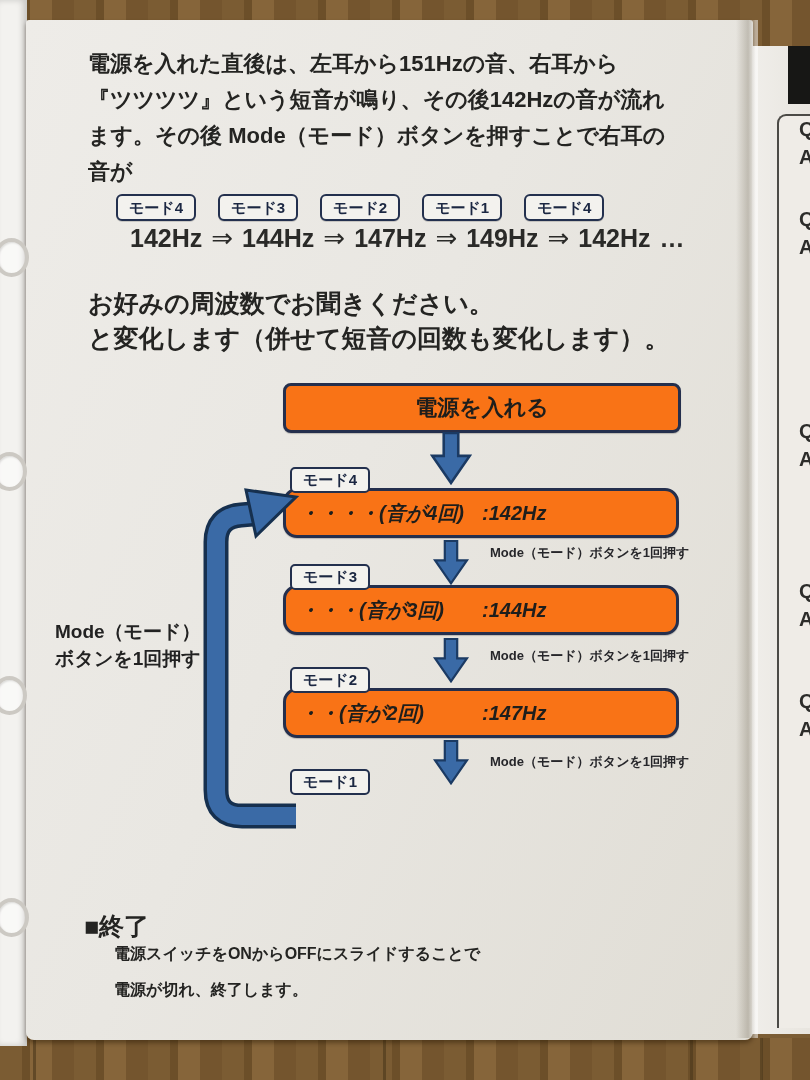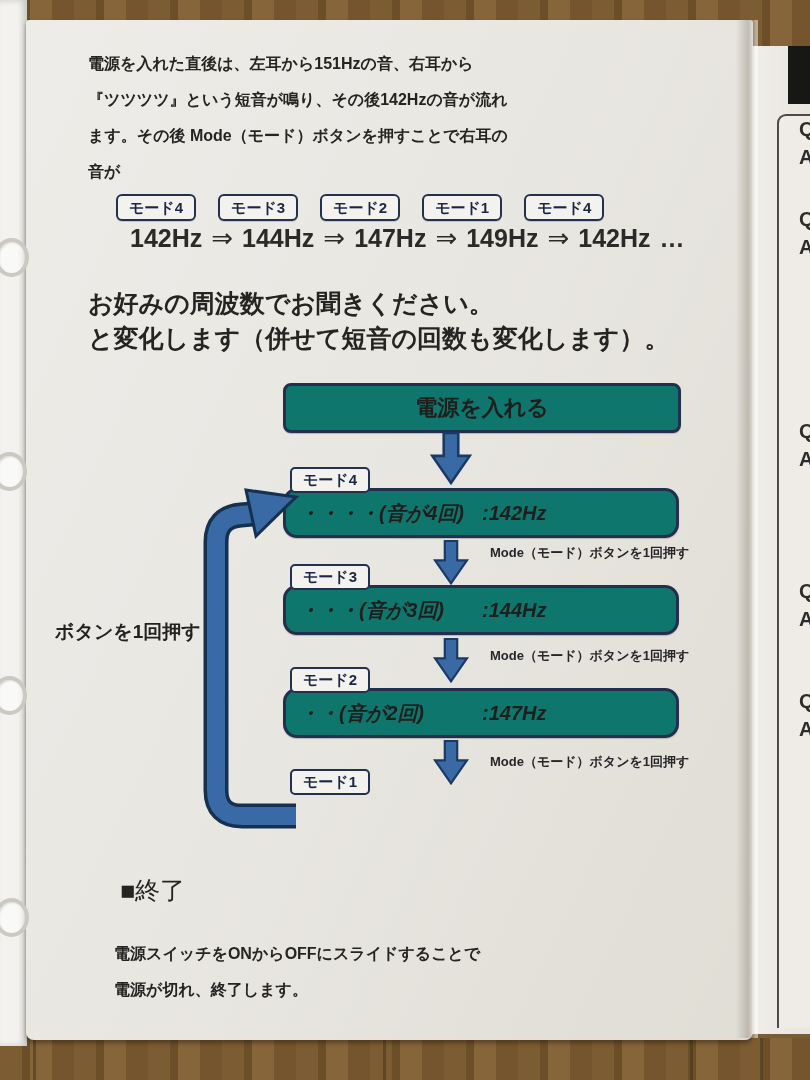--- a/index.html
+++ b/index.html
@@ -32,47 +32,47 @@
   .black-bar{position:absolute;left:788px;top:46px;width:22px;height:58px;background:#171715;}
   .qa-box{position:absolute;left:777px;top:114px;width:33px;height:912px;
     border-left:2px solid #4b4a46;border-top:2px solid #4b4a46;border-top-left-radius:9px;
     background:#efece7;}
   .qa-letter{position:absolute;left:20px;width:18px;font-size:20px;color:#2c2c2a;font-weight:bold;}
 
   
   .stage{position:absolute;inset:0;}
   .jp{color:#242422;}
 
-  .intro{position:absolute;left:88px;top:46px;width:645px;font-size:16px;line-height:36px;font-weight:600;}
+  .intro{position:absolute;left:88px;top:46px;width:645px;font-size:22px;line-height:36px;font-weight:600;}
   .mid-par{position:absolute;left:88px;top:286px;width:645px;font-size:25px;line-height:35px;font-weight:600;}
 
   .badge-row{position:absolute;left:116px;top:194px;display:flex;gap:22px;}
   .mode-badge{border:2.5px solid #23304e;border-radius:6px;background:#f3f2ee;
     font-size:15px;font-weight:bold;color:#1b2742;padding:2px 11px;line-height:19px;white-space:nowrap;
     box-shadow:0 1px 0 rgba(0,0,0,.15);}
   .hz-row{position:absolute;left:130px;top:223px;display:flex;gap:9px;align-items:center;
     font-size:25px;font-weight:600;color:#2a2a28;}
   .hz-arrow{font-size:26px;font-weight:400;}
 
   
-  .fc-box{position:absolute;border:3px solid #242f4d;border-radius:14px;background:#0f766e;
+  .fc-box{position:absolute;border:3px solid #242f4d;border-radius:14px;background:#f97316;
     box-shadow:0 1px 1px rgba(0,0,0,.2);}
   .start-box{left:283px;top:383px;width:392px;height:44px;border-radius:8px;border-width:3.5px;
     display:flex;align-items:center;justify-content:center;font-size:22px;font-weight:600;color:#1e1e1c;}
   .mode-box{left:283px;width:390px;height:44px;font-size:20px;font-weight:600;color:#1e1e1c;font-style:italic;}
   .mode-box .beeps{position:absolute;left:13px;top:0;line-height:44px;white-space:nowrap;}
   .mode-box .freq{position:absolute;left:196px;top:0;line-height:44px;white-space:nowrap;}
   .mode-tab{position:absolute;left:290px;width:76px;height:22px;border:2.5px solid #23304e;border-radius:5px;
     background:#f3f2ee;font-size:15px;font-weight:bold;color:#1b2742;text-align:center;line-height:21px;z-index:3;}
   .down-arrow{position:absolute;left:428px;width:46px;z-index:2;}
   .step-label{position:absolute;left:490px;font-size:13px;font-weight:600;color:#26262a;white-space:nowrap;}
   .loop-svg{position:absolute;left:196px;top:480px;z-index:1;}
   .loop-label{position:absolute;left:55px;top:618px;font-size:19px;font-weight:bold;color:#222;line-height:27px;}
 
-  .end-head{position:absolute;left:84px;top:874px;font-size:25px;font-weight:400;margin-left:36px;}
+  .end-head{position:absolute;left:84px;top:910px;font-size:25px;font-weight:700;}
   .end-body{position:absolute;left:114px;top:936px;font-size:16px;line-height:36px;font-weight:600;}
 </style>
 </head>
 <body>
 
 <div class="screenshot">
 
   <div class="wood wood-top"></div>
   <div class="wood wood-bottom"></div>
   <div class="plank" style="left:33px"></div>
@@ -142,20 +142,21 @@
     <div class="fc-box start-box">
       <span>電源を入れる</span>
     </div>
 
     <svg class="loop-svg" width="112" height="358" viewBox="0 0 112 358">
       <path d="M100,336 L46,336 Q20,336 20,310 L20,62 Q20,37 45,35 L56,34" fill="none" stroke="#16304f" stroke-width="25" stroke-linecap="butt"></path>
       <path d="M100,336 L46,336 Q20,336 20,310 L20,62 Q20,37 45,35 L56,34" fill="none" stroke="#3a6aa6" stroke-width="18" stroke-linecap="butt"></path>
       <polygon points="50,10 100,17 60,56" fill="#3a6aa6" stroke="#16304f" stroke-width="3"></polygon>
     </svg>
     <div class="loop-label">
+      <div>Mode（モード）</div>
       <div>ボタンを1回押す</div>
     </div>
 
     <svg class="down-arrow" style="top:432px" width="46" height="54" viewBox="0 0 44 52">
       <polygon points="15,1 29,1 29,23 40,23 22,49 4,23 15,23" fill="#3a6aa6" stroke="#1b3a63" stroke-width="2.5"></polygon>
     </svg>
     <svg class="down-arrow" style="top:540px" width="46" height="46" viewBox="0 0 44 52">
       <polygon points="15,1 29,1 29,23 40,23 22,49 4,23 15,23" fill="#3a6aa6" stroke="#1b3a63" stroke-width="2.5"></polygon>
     </svg>
     <svg class="down-arrow" style="top:638px" width="46" height="46" viewBox="0 0 44 52">

